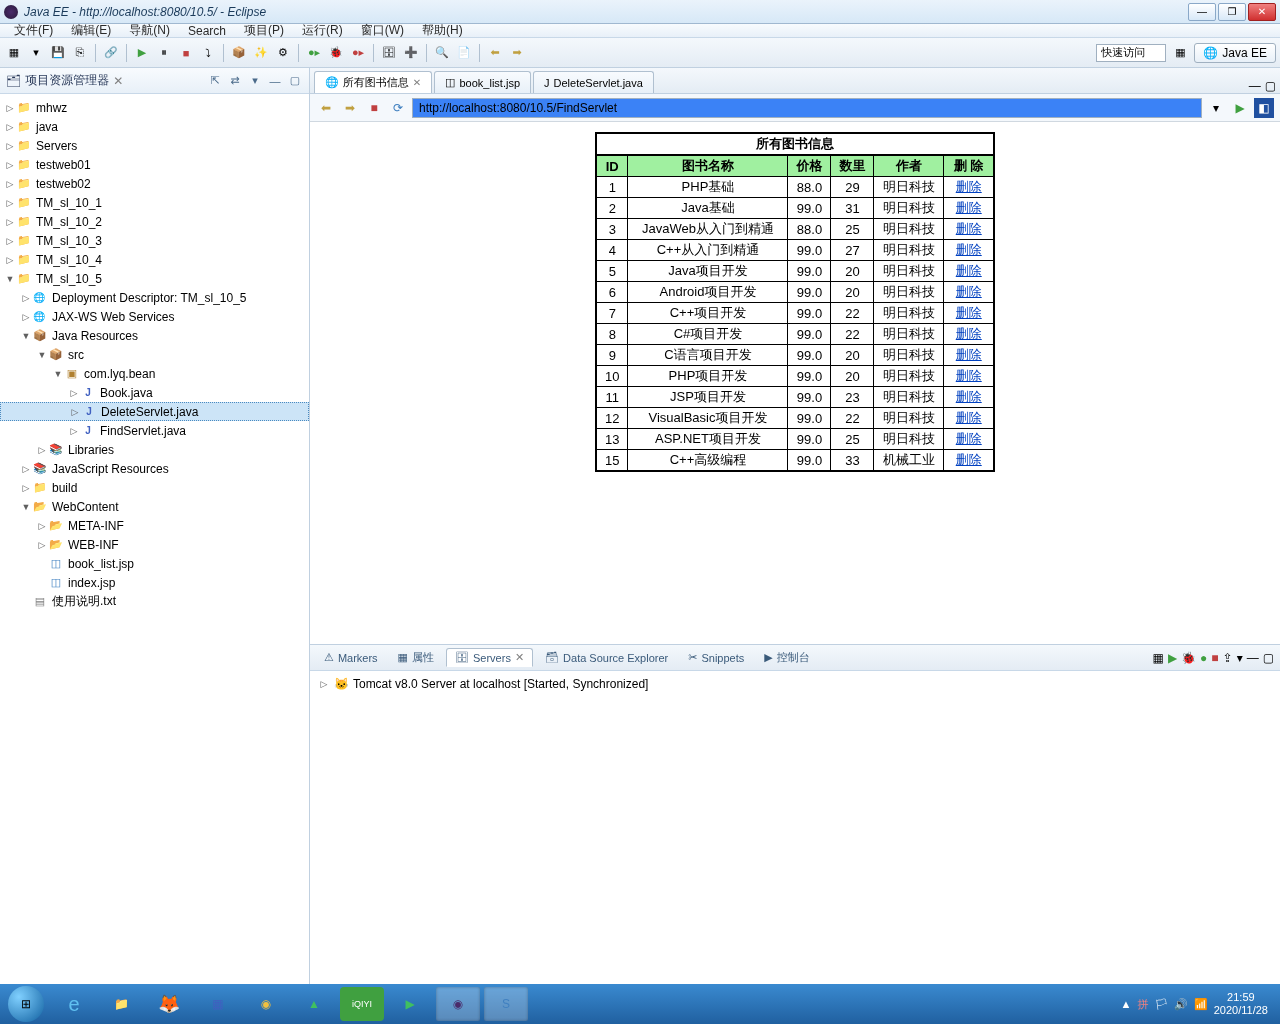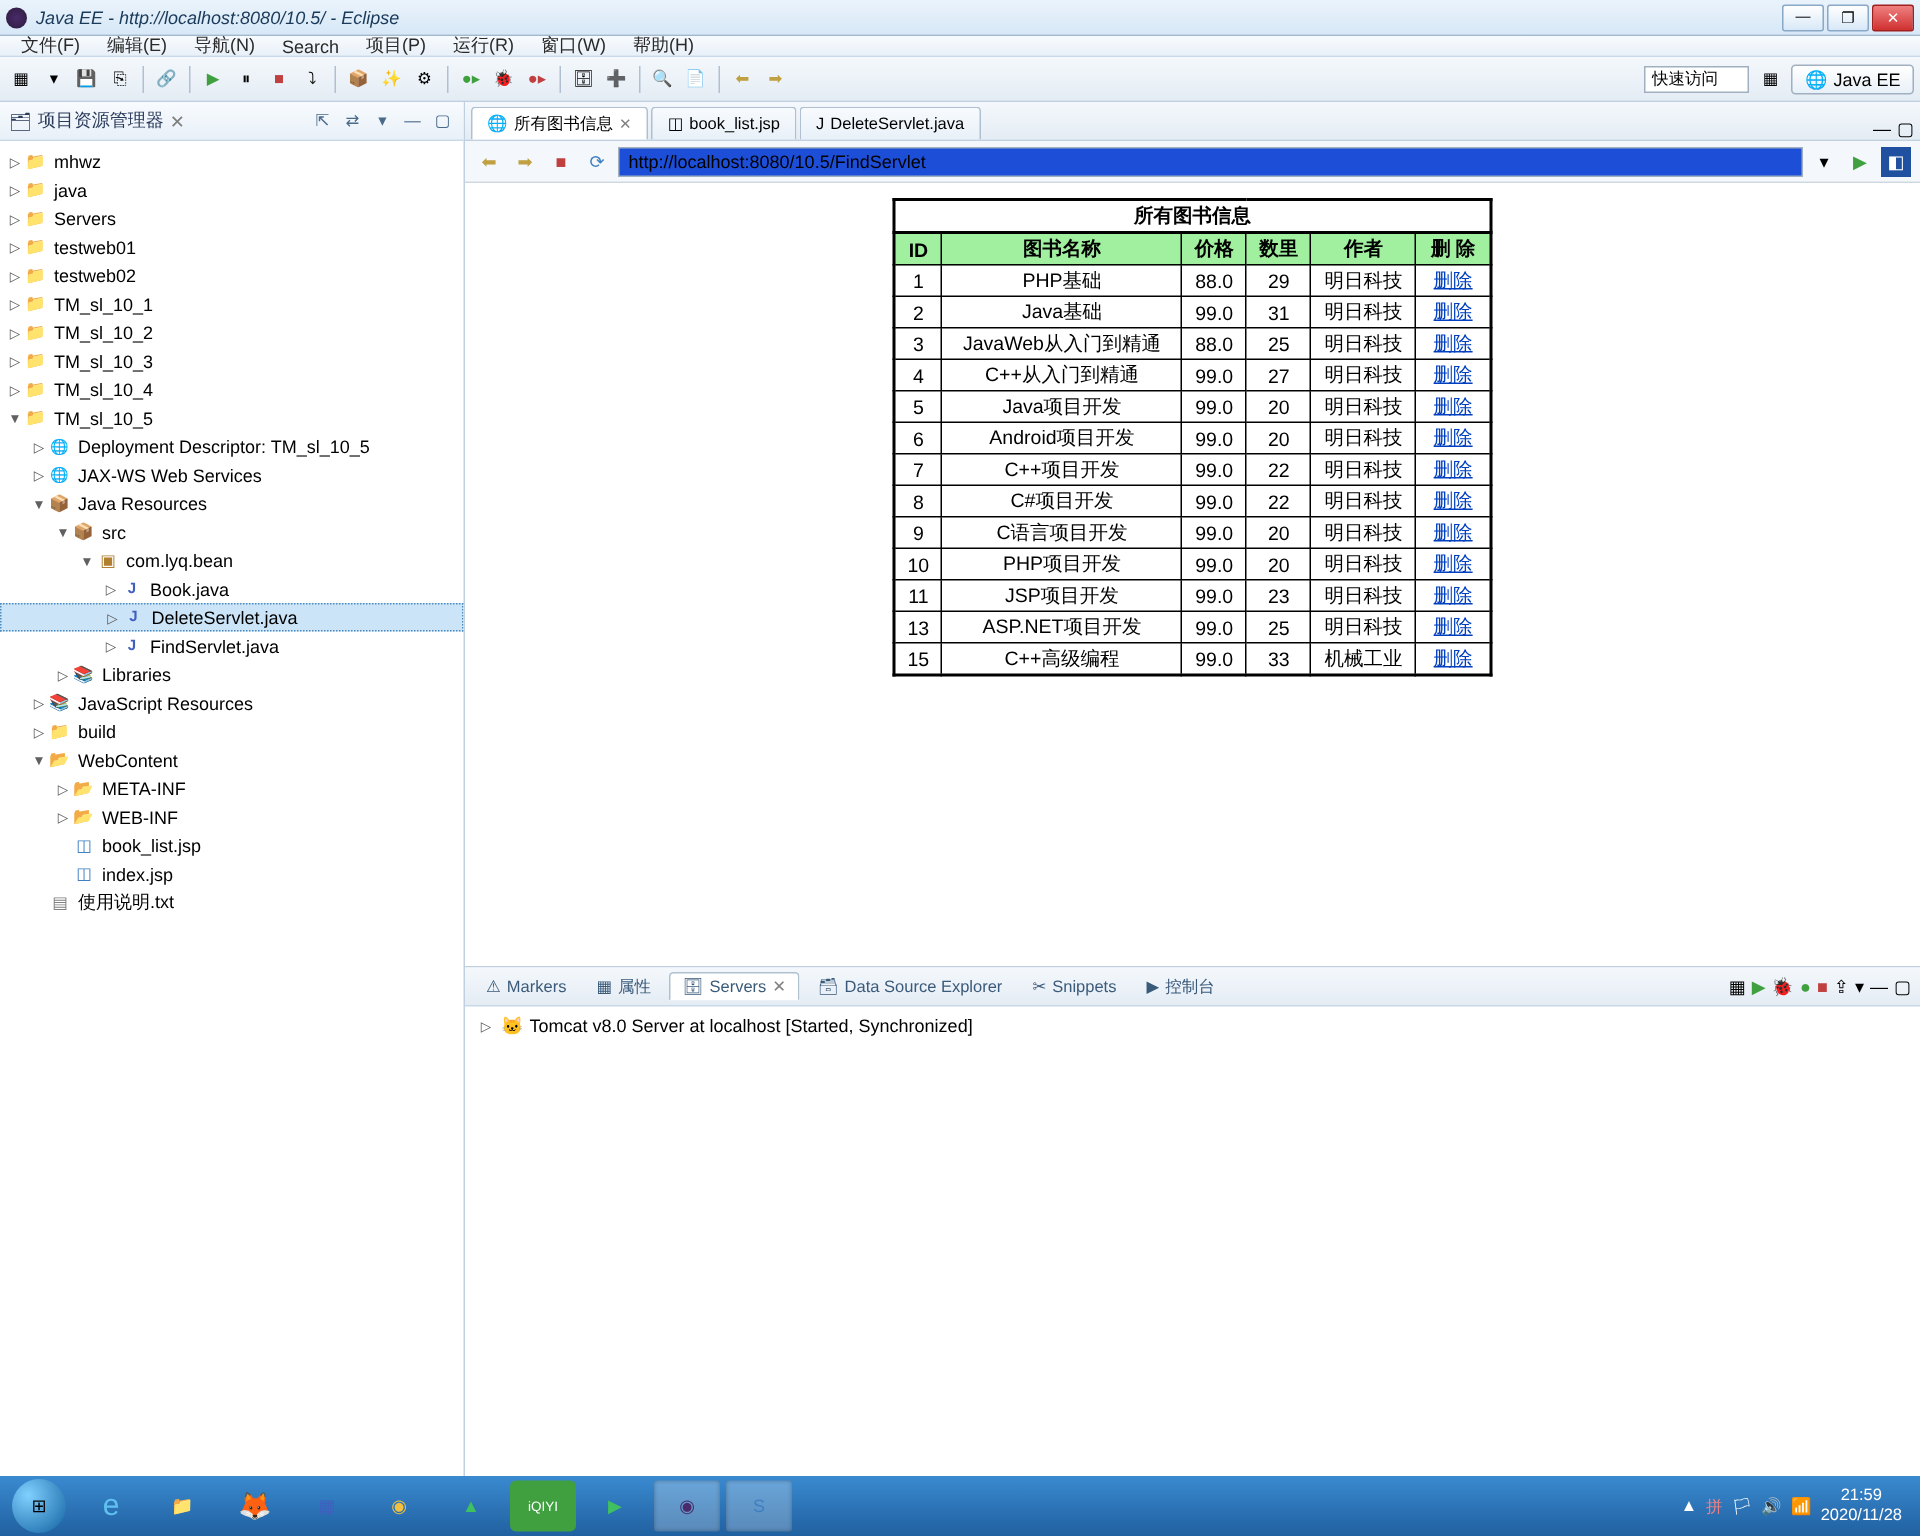--- a/index.html
+++ b/index.html
@@ -53,21 +53,21 @@
 
 
 .right-panel { flex:1; display:flex; flex-direction:column; min-width:0;}
 .editor-tabs { height:26px; background:linear-gradient(#f4f8fc,#e4ecf4); display:flex; align-items:flex-end; padding:0 4px; border-bottom:1px solid #c0d0e0;}
 .editor-tab { height:22px; padding:0 10px; display:flex; align-items:center; gap:4px; border:1px solid #b0c0d0; border-bottom:none; background:linear-gradient(#f8fbfe,#e8f0f8); border-radius:3px 3px 0 0; margin-right:2px; cursor:pointer; font-size:11px;}
 .editor-tab.active { background:#fff; }
 .editor-tab .tab-close { font-size:10px; color:#808080; cursor:pointer;}
 .editor-tabs .ph-icons{margin-left:auto;display:flex;gap:4px;}
 .browser-bar { height:28px; background:#f4f8fc; display:flex; align-items:center; padding:0 6px; gap:4px; border-bottom:1px solid #d0d8e0;}
 .nav-btn { width:20px; height:20px; display:flex;align-items:center;justify-content:center; cursor:pointer; font-size:12px;}
-.url-input { flex:1; height:20px; border:1px solid #a0b0c0; padding:0 6px; font-size:12px; background:#1d4ed8;}
+.url-input { flex:1; height:20px; border:1px solid #a0b0c0; padding:0 6px; font-size:12px; background:#3b82f6;}
 .browser-content { flex:1; background:#fff; overflow:auto; display:flex; justify-content:center; padding-top:10px;}
 
 
 .book-table-wrap { }
 .book-table { border-collapse:collapse; border:2px solid #000;}
 .book-table th, .book-table td { border:1px solid #000; padding:1px 8px; font-size:13px; text-align:center;}
 .book-table th { background:#a0f0a0; font-weight:bold;}
 .book-table .del-link { color:#0040c0; text-decoration:underline; cursor:pointer;}
 .book-table td.name{min-width:160px;}
 .book-table td.id{min-width:20px;}
@@ -439,20 +439,28 @@
                   <td class="price">99.0</td>
                   <td class="qty">20</td>
                   <td class="author">明日科技</td>
                   <td class="del"><span class="del-link">删除</span></td>
                 </tr>
                 <tr>
                   <td class="id">11</td>
                   <td class="name">JSP项目开发</td>
                   <td class="price">99.0</td>
                   <td class="qty">23</td>
+                  <td class="author">明日科技</td>
+                  <td class="del"><span class="del-link">删除</span></td>
+                </tr>
+                <tr>
+                  <td class="id">12</td>
+                  <td class="name">VisualBasic项目开发</td>
+                  <td class="price">99.0</td>
+                  <td class="qty">22</td>
                   <td class="author">明日科技</td>
                   <td class="del"><span class="del-link">删除</span></td>
                 </tr>
                 <tr>
                   <td class="id">13</td>
                   <td class="name">ASP.NET项目开发</td>
                   <td class="price">99.0</td>
                   <td class="qty">25</td>
                   <td class="author">明日科技</td>
                   <td class="del"><span class="del-link">删除</span></td>

